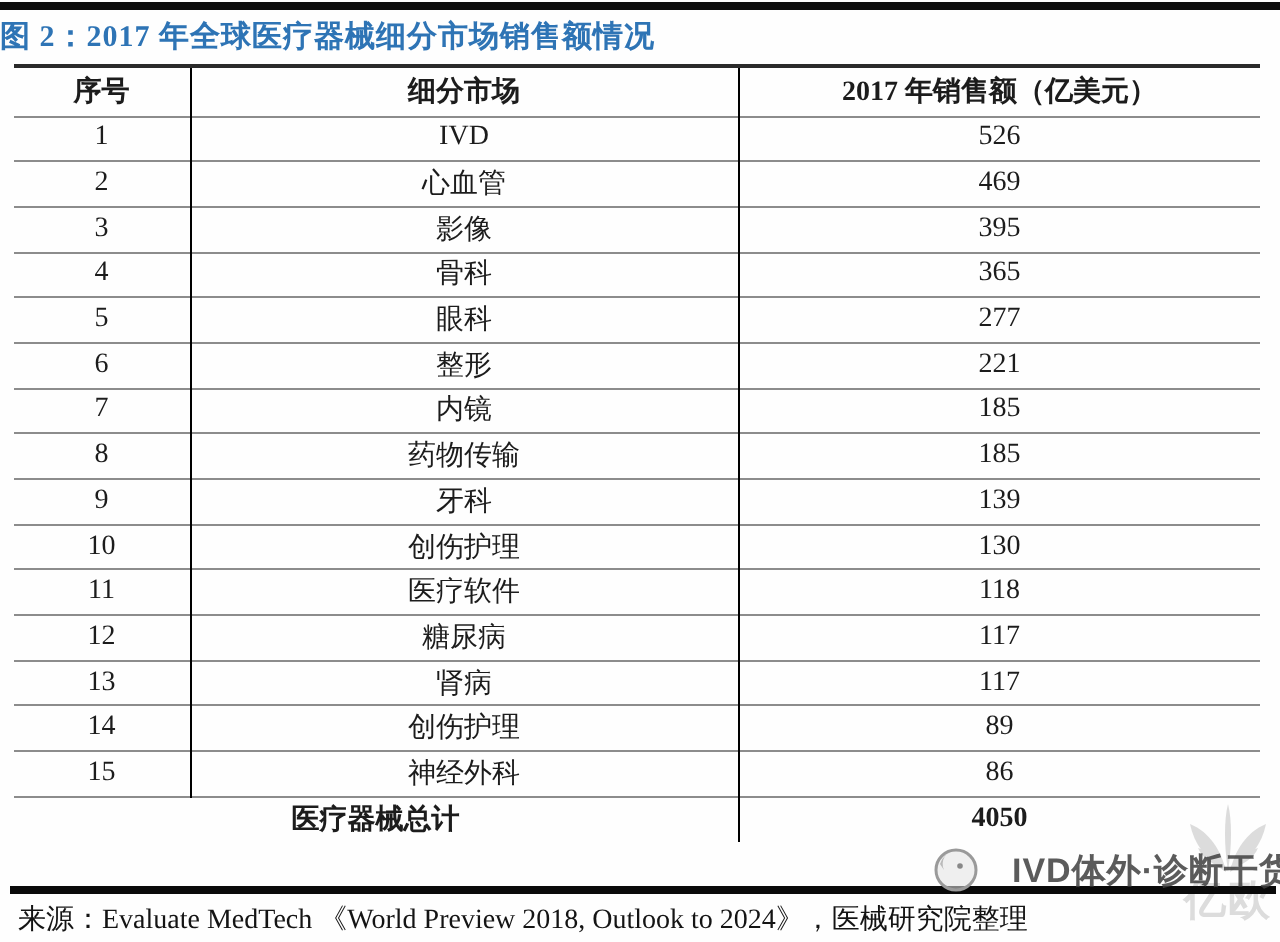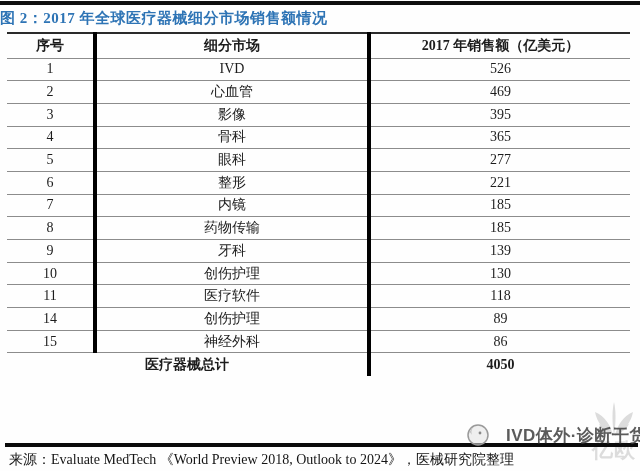--- a/index.html
+++ b/index.html
@@ -23,21 +23,21 @@
   .seg-table col.c2 { width:274px; }
   .seg-table col.c3 { width:261px; }
   .seg-table th, .seg-table td {
     text-align:center; vertical-align:middle; font-size:14px;
     border-top:1px solid #8c8c8c; overflow:hidden; white-space:nowrap;
   }
   .seg-table thead th {
     height:25px; font-weight:bold; border-top:2px solid #2a2a2a;
   }
   .seg-table tbody td { height:22.7px; }
-  .seg-table .vline-r { border-right:4px solid #000000; }
+  .seg-table .vline-r { border-right:1px solid #000000; }
   .seg-table tfoot td { height:22.7px; font-weight:bold; }
   .bottom-bar {
     position:absolute; left:5px; top:443px; width:633px; height:4px; background:#0a0a0a; z-index:3;
   }
   .source-line {
     position:absolute; left:9px; top:451px; font-size:14px; color:#141414; white-space:nowrap;
   }
   
   .brand-wm {
     position:absolute; left:588px; top:400px; width:52px; height:70px;
@@ -140,21 +140,31 @@
     <td class="vline-r">创伤护理</td>
     <td>130</td>
   </tr>
 
   <tr>
     <td class="vline-r">11</td>
     <td class="vline-r">医疗软件</td>
     <td>118</td>
   </tr>
 
-
+  <tr>
+    <td class="vline-r">12</td>
+    <td class="vline-r">糖尿病</td>
+    <td>117</td>
+  </tr>
+
+  <tr>
+    <td class="vline-r">13</td>
+    <td class="vline-r">肾病</td>
+    <td>117</td>
+  </tr>
 
   <tr>
     <td class="vline-r">14</td>
     <td class="vline-r">创伤护理</td>
     <td>89</td>
   </tr>
 
   <tr>
     <td class="vline-r">15</td>
     <td class="vline-r">神经外科</td>

